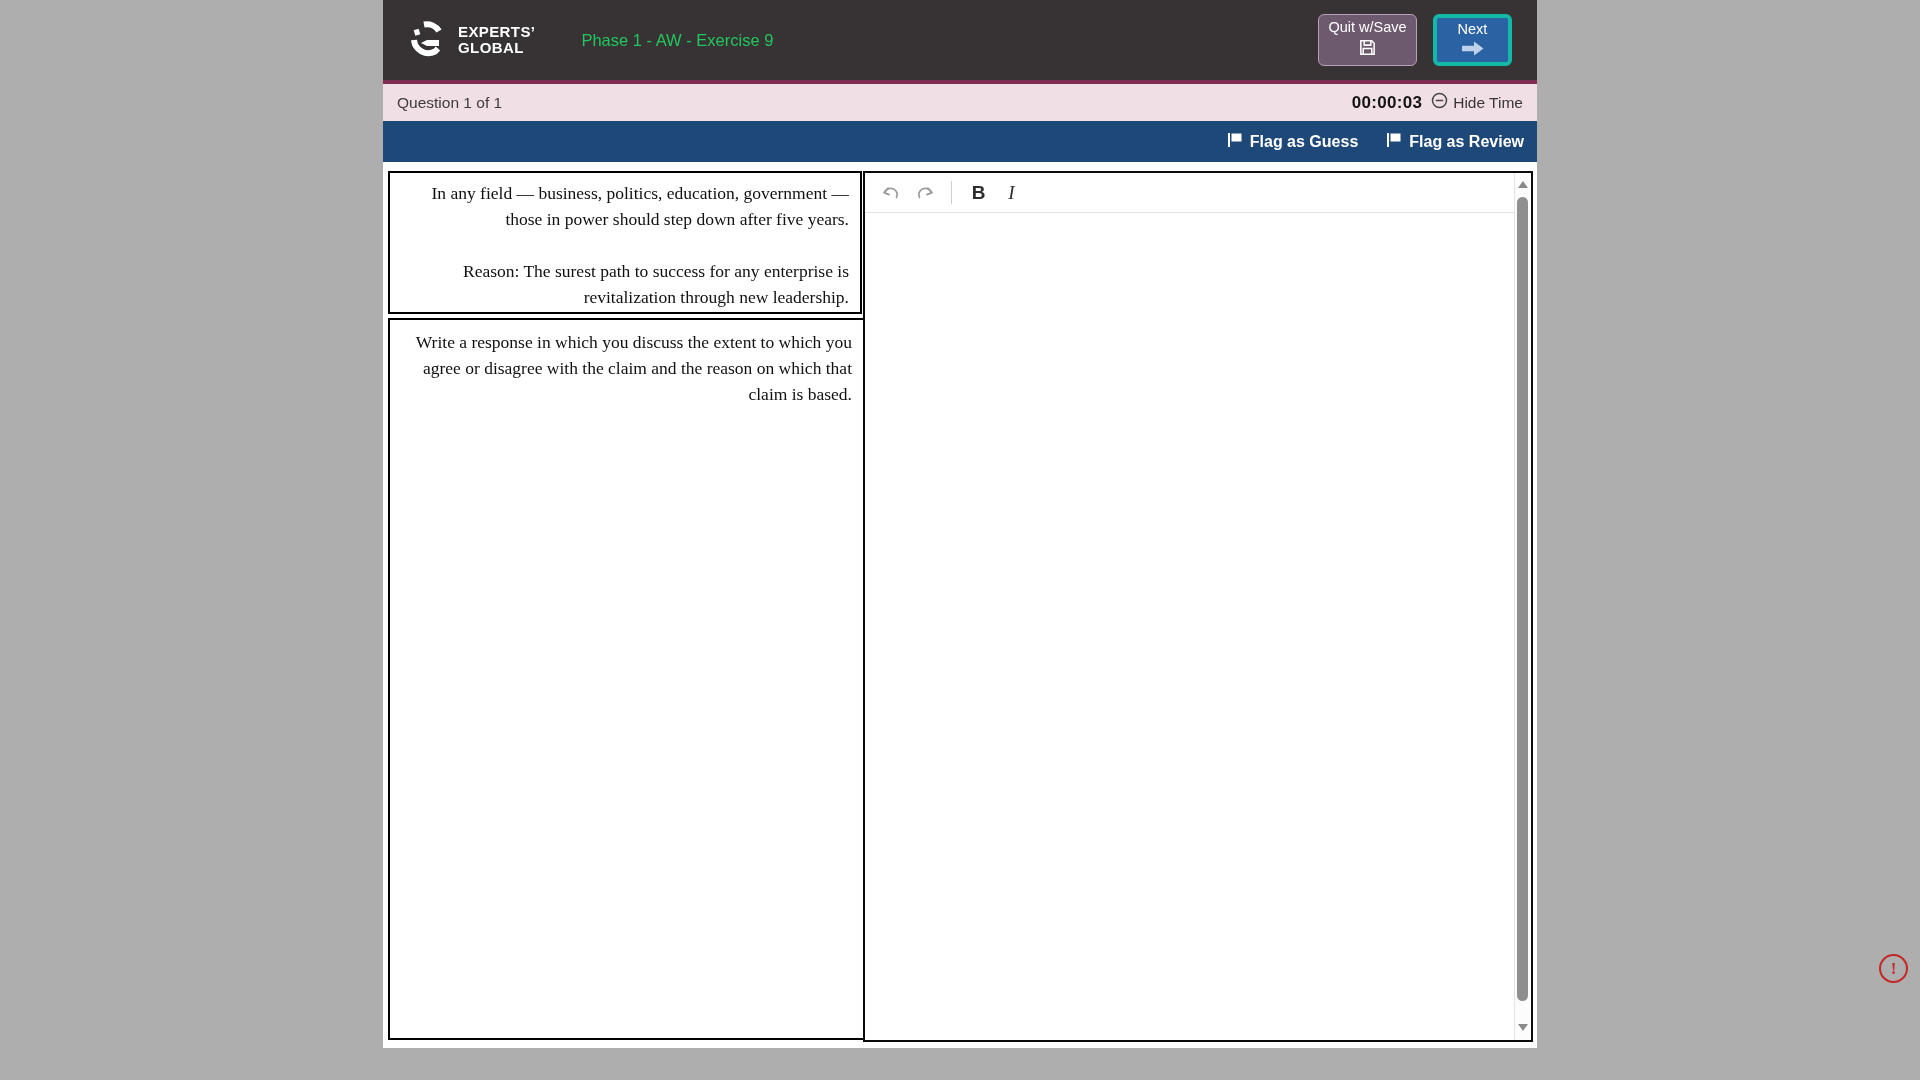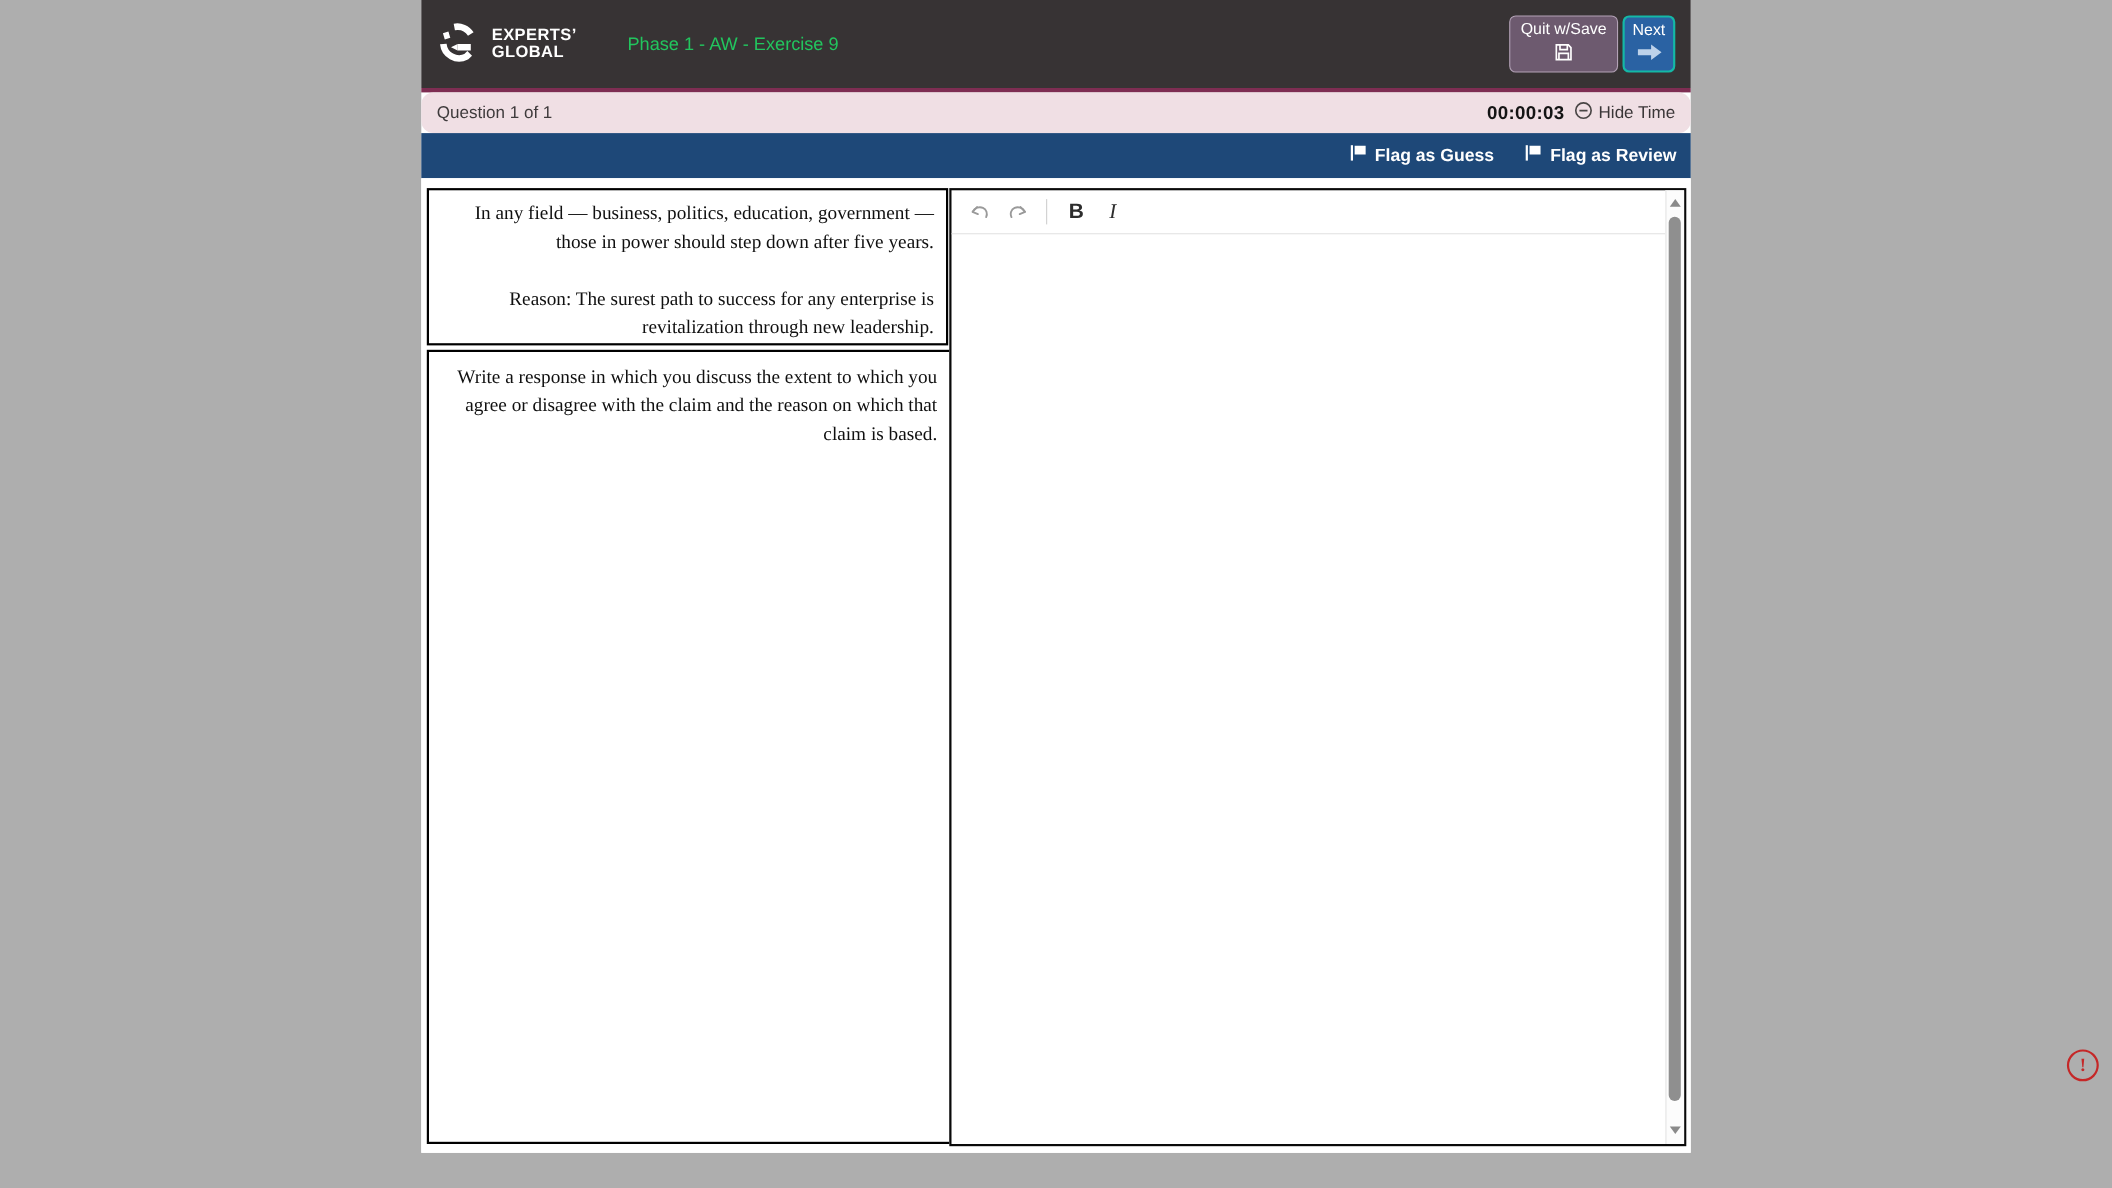--- a/index.html
+++ b/index.html
@@ -13,40 +13,40 @@
   .app {
     position:absolute; left:383px; top:0;
     width:1154px; height:1048px;
     background:#ffffff;
   }
 
   
   .topbar {
     height:80px; background:#373334;
     display:flex; align-items:center;
-    padding:0 14px;
+    padding:0 25px;
   }
   .logo { display:flex; align-items:center; gap:10px; }
   .logo-text { color:#fff; font-weight:bold; font-size:15px; line-height:16px; letter-spacing:.4px; }
   .app-title { color:#22c55e; font-size:16.5px; margin-left:46px; font-weight:400; }
   .spacer { flex:1; }
   .hdr-btn {
     height:52px; border-radius:6px; color:#fff;
     display:flex; flex-direction:column; align-items:center; justify-content:center;
     cursor:pointer; font-size:14.5px; line-height:17px;
   }
   .btn-quit { width:99px; background:#6d5a6f; border:1px solid #b3a2b6; gap:2px; }
-  .btn-next { width:48px;  background:#2a62a3; border:2px solid #14b8a6; margin-left:4px; gap:3px; }
+  .btn-next { width:79px;  background:#2a62a3; border:4px solid #14b8a6; margin-left:16px; gap:3px; }
 
   
   .maroon-line { height:4px; background:#7e2d52; }
   .q-bar {
     height:37px; background:#f0dfe4;
     display:flex; align-items:center;
-    padding:0 14px; color:#3f3b3c; font-size:15.5px;border-radius:11px;
+    padding:0 14px; color:#3f3b3c; font-size:15.5px;
   }
   .q-right { margin-left:auto; display:flex; align-items:center; gap:9px; }
   .timer { font-weight:bold; font-size:17px; color:#141414; letter-spacing:.3px;padding-left:32px; }
   .hide-time { display:flex; align-items:center; gap:5px; font-size:15.5px; color:#3a3637; cursor:pointer; }
 
   
   .flag-bar {
     height:41px; background:#1e4878;
     display:flex; align-items:center; justify-content:flex-end;
     gap:28px; padding:16px 13px;

